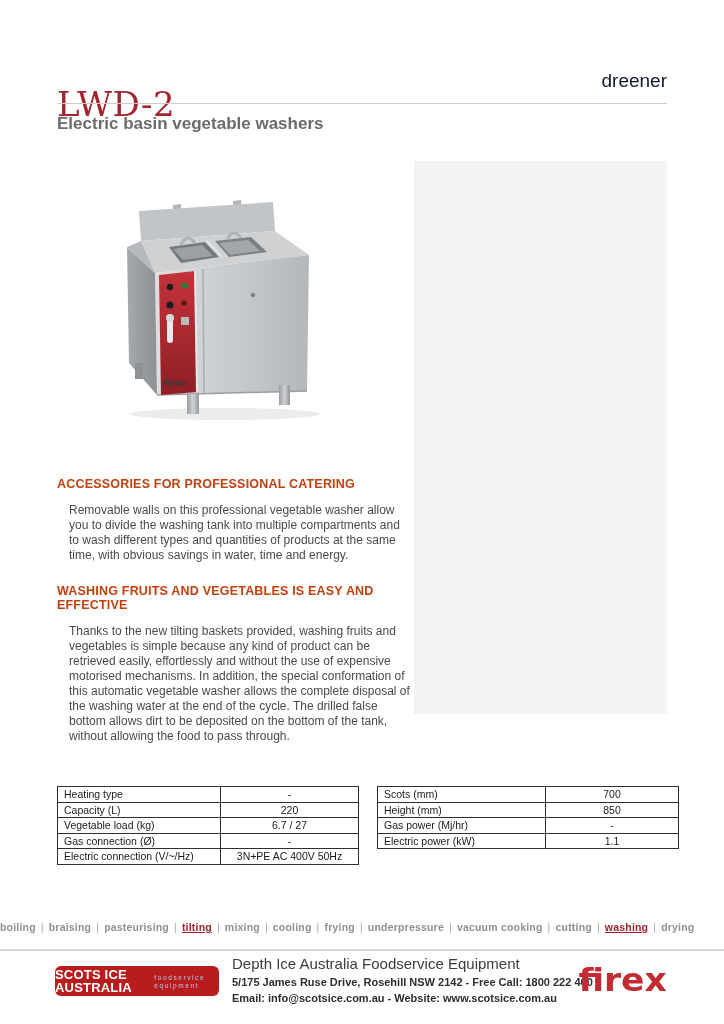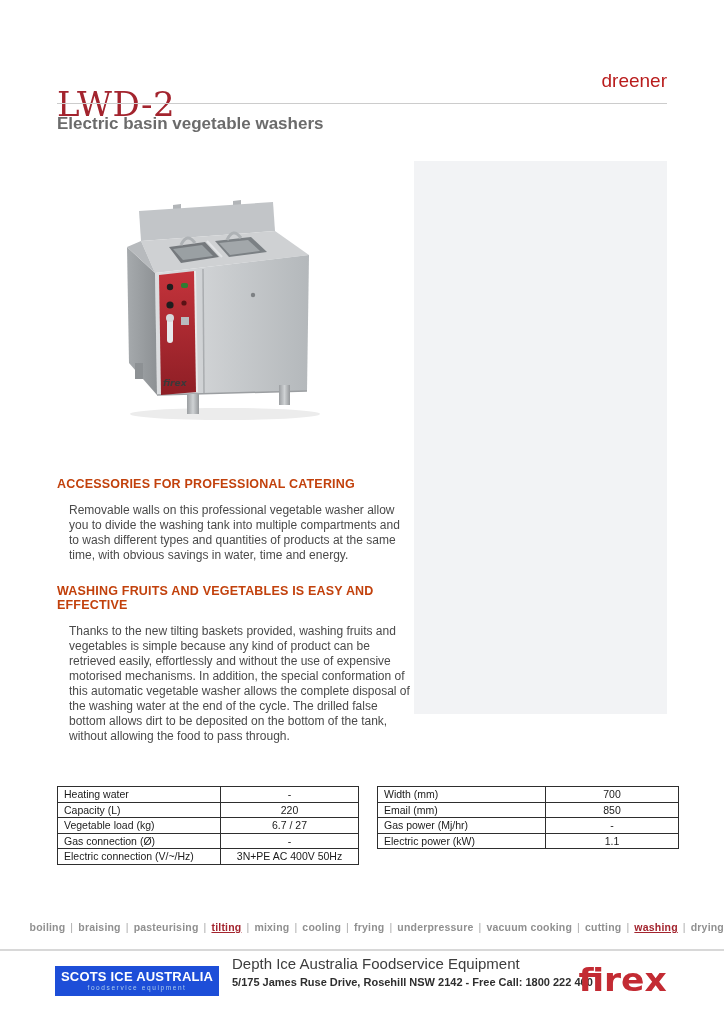--- a/index.html
+++ b/index.html
@@ -2,21 +2,21 @@
 <html><head>
 <meta charset="utf-8">
 <style>
   html,body{margin:0;padding:0;background:#e9e9e9;}
   .page{position:relative;width:724px;height:1024px;background:#ffffff;margin:0 auto;
         font-family:"Liberation Sans",sans-serif;overflow:hidden;}
 
   
   .model-title{position:absolute;left:57px;top:52px;font-family:"DejaVu Serif",serif;
                font-size:34px;color:#a3242e;letter-spacing:.5px;margin-top:32px;}
-  .brand-name{position:absolute;right:57px;top:70px;font-size:19px;color:#b91c1c;}
+  .brand-name{position:absolute;right:57px;top:70px;font-size:19px;color:#0f172a;}
   .header-rule{position:absolute;left:57px;top:103px;width:610px;height:0;border-top:1px solid #cccccc;}
   .page-subtitle{position:absolute;left:57px;top:114px;font-size:17px;font-weight:bold;color:#6b6b6b;}
 
   
   .hero{position:absolute;left:57px;top:161px;width:610px;height:553px;}
   .image-backdrop{position:absolute;left:357px;top:0;width:253px;height:553px;background:#f2f3f5;}
   .product-svg{position:absolute;left:58px;top:34px;width:212px;height:228px;}
 
   
   .section{position:absolute;left:57px;width:368px;color:#4a4a4a;}
@@ -31,30 +31,30 @@
   table.spec td.lbl{text-align:left;}
   table.spec td.val{text-align:center;}
   .spec-left{left:57px;}
   .spec-left td.lbl{width:150px;}
   .spec-left td.val{width:125px;}
   .spec-right{left:377px;}
   .spec-right td.lbl{width:155px;}
   .spec-right td.val{width:120px;}
 
   
-  .category-nav{position:absolute;left:0;top:921px;width:724px;text-align:right;white-space:nowrap;
+  .category-nav{position:absolute;left:0;top:921px;width:724px;text-align:left;white-space:nowrap;
                 font-size:10.5px;font-weight:600;color:#909090;letter-spacing:.2px;}
   .cat{color:#909090;cursor:pointer;}
   .cat.active{color:#a3242e;font-weight:700;text-decoration:underline;}
   .cat-sep{color:#aaaaaa;font-weight:400;margin:0 5px;}
 
   
   .footer-rule{position:absolute;left:0;top:949px;width:724px;height:2px;background:#d8d8d8;}
-  .scots-logo{position:absolute;left:55px;top:966px;width:164px;height:30px;background:#1d4ed8;
-              border-radius:0;display:flex;flex-direction:column;align-items:center;justify-content:center;}
+  .scots-logo{position:absolute;left:55px;top:966px;width:164px;height:30px;background:#b91c1c;
+              border-radius:6px;display:flex;flex-direction:row;align-items:center;justify-content:center;}
   .scots-logo .l1{color:#ffffff;font-weight:bold;font-size:13px;letter-spacing:.2px;line-height:13px;}
   .scots-logo .l2{color:#aecdea;font-size:6.5px;letter-spacing:1.6px;line-height:8px;margin-top:1px;}
   .company-block{position:absolute;left:232px;top:955px;color:#2e2e2e;}
   .company-name{font-size:15px;color:#3d3d3d;margin:0 0 4px 0;}
   .company-address{font-size:11px;font-weight:bold;margin:0 0 4px 0;}
   .company-contact{font-size:11px;font-weight:bold;margin:0;}
   .firex-logo{position:absolute;right:57px;top:961px;font-size:32px;font-weight:bold;color:#c32b33;
               font-family:"DejaVu Sans",sans-serif;letter-spacing:0;transform:scaleX(1.08);transform-origin:right;}
 </style>
 </head>
@@ -137,21 +137,21 @@
     <p>Removable walls on this professional vegetable washer allow you to divide the washing tank into multiple compartments and to wash different types and quantities of products at the same time, with obvious savings in water, time and energy.</p>
   </div>
   <div class="section section-2">
     <h3>WASHING FRUITS AND VEGETABLES IS EASY AND EFFECTIVE</h3>
     <p>Thanks to the new tilting baskets provided, washing fruits and vegetables is simple because any kind of product can be retrieved easily, effortlessly and without the use of expensive motorised mechanisms. In addition, the special conformation of this automatic vegetable washer allows the complete disposal of the washing water at the end of the cycle. The drilled false bottom allows dirt to be deposited on the bottom of the tank, without allowing the food to pass through.</p>
   </div>
 
   <table class="spec spec-left">
     <tbody>
         <tr>
-          <td class="lbl">Heating water</td>
+          <td class="lbl">Heating type</td>
           <td class="val">-</td>
         </tr>
     <tr>
           <td class="lbl">Capacity (L)</td>
           <td class="val">220</td>
         </tr>
     <tr>
           <td class="lbl">Vegetable load (kg)</td>
           <td class="val">6.7 / 27</td>
         </tr>
@@ -161,25 +161,25 @@
         </tr>
     <tr>
           <td class="lbl">Electric connection (V/~/Hz)</td>
           <td class="val">3N+PE AC 400V 50Hz</td>
         </tr>
   </tbody>
     </table>
   <table class="spec spec-right">
     <tbody>
     <tr>
-          <td class="lbl">Width (mm)</td>
+          <td class="lbl">Scots (mm)</td>
           <td class="val">700</td>
         </tr>
     <tr>
-          <td class="lbl">Email (mm)</td>
+          <td class="lbl">Height (mm)</td>
           <td class="val">850</td>
         </tr>
     <tr>
           <td class="lbl">Gas power (Mj/hr)</td>
           <td class="val">-</td>
         </tr>
     <tr>
           <td class="lbl">Electric power (kW)</td>
           <td class="val">1.1</td>
         </tr>
@@ -191,16 +191,17 @@
   </div>
 
   <div class="footer-rule"></div>
   <div class="scots-logo">
     <div class="l1">SCOTS ICE AUSTRALIA</div>
     <div class="l2">foodservice equipment</div>
   </div>
   <div class="company-block">
     <p class="company-name">Depth Ice Australia Foodservice Equipment</p>
     <p class="company-address">5/175 James Ruse Drive, Rosehill NSW 2142 - Free Call: 1800 222 460</p>
+    <p class="company-contact">Email: info@scotsice.com.au - Website: www.scotsice.com.au</p>
   </div>
   <div class="firex-logo">firex</div>
 
 </div>
 
 </body></html>

